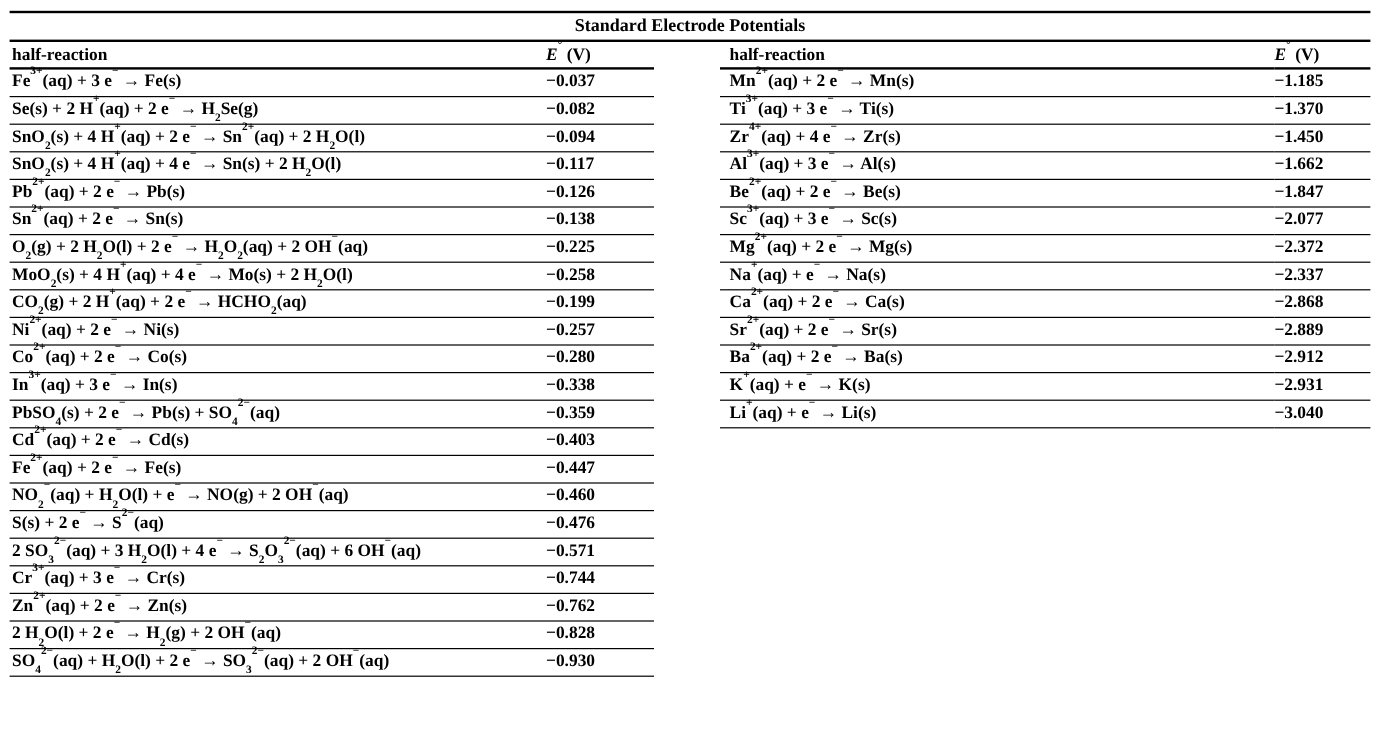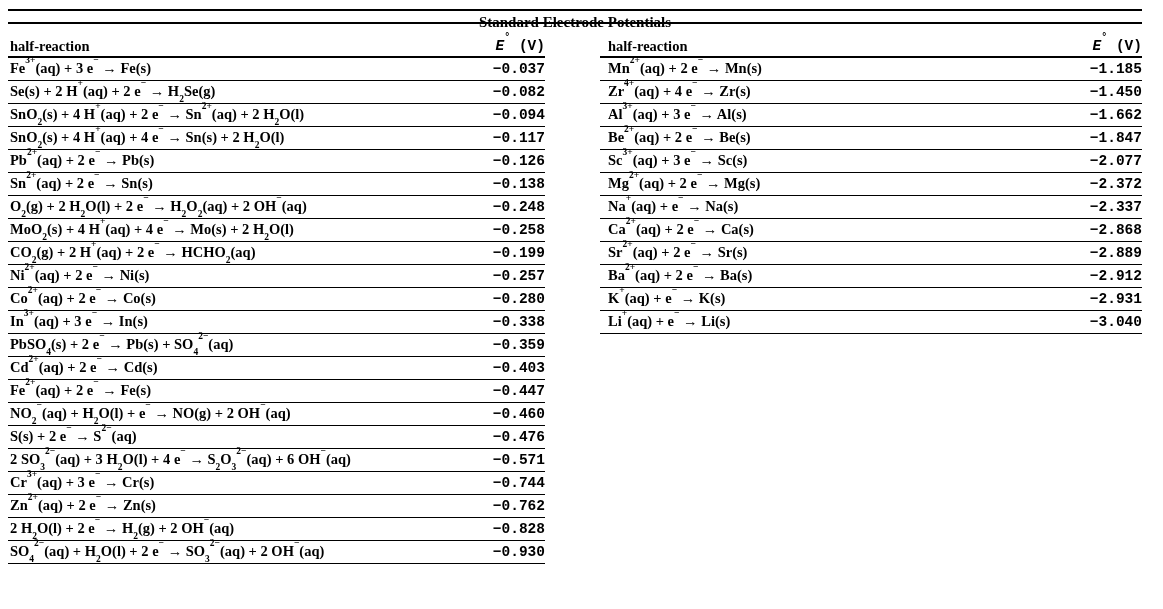--- a/index.html
+++ b/index.html
@@ -8,35 +8,35 @@
     width: 1163px; height: 609px;
     position: relative;
     font-family: "Liberation Serif", "DejaVu Serif", serif;
     font-weight: 700;
     color: #000000;
   }
   .titlebar {
     position: absolute; left: 8px; top: 9px; width: 1134px;
     border-top: 2px solid #000; border-bottom: 2px solid #000;
     text-align: center;
-    font-size: 15px; line-height: 22px; height: 15px;
+    font-size: 15px; line-height: 22px; height: 26px;
   }
   .tblwrap { position: absolute; top: 36px; }
   .tblwrap.left  { left: 8px;   width: 537px; }
   .tblwrap.right { left: 600px; width: 542px; }
   table { border-collapse: collapse; width: 100%; table-layout: fixed; }
   th, td { font-weight: 700; vertical-align: middle; white-space: nowrap; overflow: visible; }
   th {
     height: 21px; font-size: 14.5px; text-align: left;
     border-bottom: 2px solid #000;
   }
   td { height: 23px; font-size: 14.5px; border-bottom: 1.5px solid #000; }
   .rxn { padding-left: 2px; }
   .right .rxn { padding-left: 8px; }
-  .val, th.valh { text-align: right; font-family: Liberation Mono, monospace; }
+  .val, th.valh { text-align: left; }
   .left  col.c-val { width: 90px; }
   .right col.c-val { width: 80px; }
   sup, sub { font-size: 9.5px; line-height: 0; position: relative; }
   sup { top: -4.5px; }
   sub { bottom: -2.5px; }
   .eitalic { font-style: italic; }
   th.valh sup { top: -4px; font-size: 10px; }
 </style>
 </head>
 <body>
@@ -75,21 +75,21 @@
         <tr>
           <td class="rxn">Pb<sup>2+</sup>(aq) + 2 e<sup>−</sup> → Pb(s)</td>
           <td class="val">−0.126</td>
         </tr>
         <tr>
           <td class="rxn">Sn<sup>2+</sup>(aq) + 2 e<sup>−</sup> → Sn(s)</td>
           <td class="val">−0.138</td>
         </tr>
         <tr>
           <td class="rxn">O<sub>2</sub>(g) + 2 H<sub>2</sub>O(l) + 2 e<sup>−</sup> → H<sub>2</sub>O<sub>2</sub>(aq) + 2 OH<sup>−</sup>(aq)</td>
-          <td class="val">−0.248</td>
+          <td class="val">−0.225</td>
         </tr>
         <tr>
           <td class="rxn">MoO<sub>2</sub>(s) + 4 H<sup>+</sup>(aq) + 4 e<sup>−</sup> → Mo(s) + 2 H<sub>2</sub>O(l)</td>
           <td class="val">−0.258</td>
         </tr>
         <tr>
           <td class="rxn">CO<sub>2</sub>(g) + 2 H<sup>+</sup>(aq) + 2 e<sup>−</sup> → HCHO<sub>2</sub>(aq)</td>
           <td class="val">−0.199</td>
         </tr>
         <tr>
@@ -159,20 +159,24 @@
         <th class="rxn">half-reaction</th>
         <th class="valh"><span class="eitalic">E</span><sup>°</sup>&nbsp;<span>(V)</span></th>
       </tr>
     </thead>
     <tbody>
         <tr>
           <td class="rxn">Mn<sup>2+</sup>(aq) + 2 e<sup>−</sup> → Mn(s)</td>
           <td class="val">−1.185</td>
         </tr>
         <tr>
+          <td class="rxn">Ti<sup>3+</sup>(aq) + 3 e<sup>−</sup> → Ti(s)</td>
+          <td class="val">−1.370</td>
+        </tr>
+        <tr>
           <td class="rxn">Zr<sup>4+</sup>(aq) + 4 e<sup>−</sup> → Zr(s)</td>
           <td class="val">−1.450</td>
         </tr>
         <tr>
           <td class="rxn">Al<sup>3+</sup>(aq) + 3 e<sup>−</sup> → Al(s)</td>
           <td class="val">−1.662</td>
         </tr>
         <tr>
           <td class="rxn">Be<sup>2+</sup>(aq) + 2 e<sup>−</sup> → Be(s)</td>
           <td class="val">−1.847</td>

